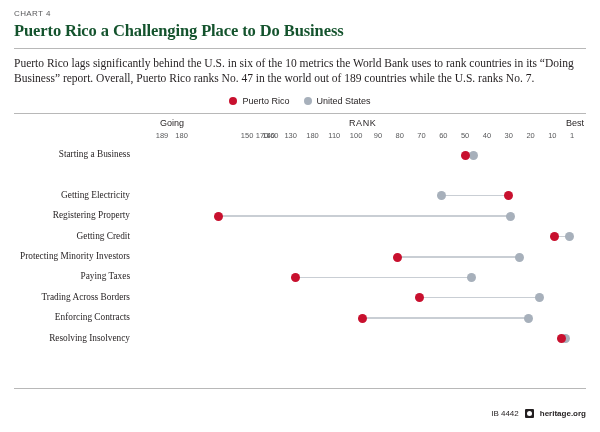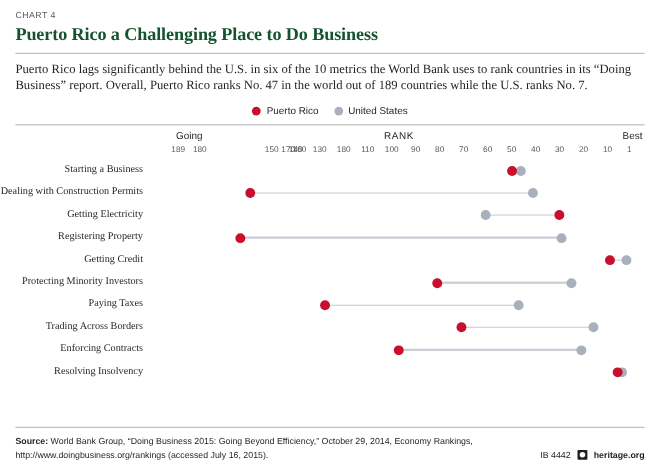--- a/index.html
+++ b/index.html
@@ -243,26 +243,20 @@
         <span class="tick" style="left: 538.372px;">10</span>
         <span class="tick" style="left: 558px;">1</span>
       </div>
     <div class="rows">
         <div class="row" style="top: 0px;">
           <div class="row-label">Starting a Business</div>
           <div class="connector" style="left: 451.138px; width: 8.7234px;"></div>
           <div class="pt pt-us" title="United States: 46" style="left: 459.862px; background: rgb(167, 176, 187);"></div>
           <div class="pt pt-pr" title="Puerto Rico: 50" style="left: 451.138px; background: rgb(200, 16, 46);"></div>
         </div>
-        <div class="row" style="top: 20.4px;">
-          <div class="row-label">Dealing with Construction Permits</div>
-          <div class="connector" style="left: 213.426px; width: 257.34px;"></div>
-          <div class="pt pt-us" title="United States: 41" style="left: 470.766px; background: rgb(167, 176, 187);"></div>
-          <div class="pt pt-pr" title="Puerto Rico: 159" style="left: 213.426px; background: rgb(200, 16, 46);"></div>
-        </div>
         <div class="row" style="top: 40.8px;">
           <div class="row-label">Getting Electricity</div>
           <div class="connector" style="left: 427.149px; width: 67.6064px;"></div>
           <div class="pt pt-us" title="United States: 61" style="left: 427.149px; background: rgb(167, 176, 187);"></div>
           <div class="pt pt-pr" title="Puerto Rico: 30" style="left: 494.755px; background: rgb(200, 16, 46);"></div>
         </div>
         <div class="row" style="top: 61.2px;">
           <div class="row-label">Registering Property</div>
           <div class="connector" style="left: 204.702px; width: 292.234px;"></div>
           <div class="pt pt-us" title="United States: 29" style="left: 496.936px; background: rgb(167, 176, 187);"></div>
@@ -302,22 +296,19 @@
           <div class="row-label">Resolving Insolvency</div>
           <div class="connector" style="left: 547.096px; width: 4.3617px;"></div>
           <div class="pt pt-us" title="United States: 4" style="left: 551.457px; background: rgb(167, 176, 187);"></div>
           <div class="pt pt-pr" title="Puerto Rico: 6" style="left: 547.096px; background: rgb(200, 16, 46);"></div>
         </div>
       </div>
   </div>
 
   <div class="rule-bot"></div>
 
-  <div class="source">
-    <b>Source:</b><span> World Bank Group, “Doing Business 2015: Going Beyond Efficiency,” October 29, 2014, Economy Rankings, http://www.doingbusiness.org/rankings (accessed July 16, 2015).</span>
-  </div>
 
   <div class="footer-right">
     <span>IB 4442</span>
     <span class="heritage-mark"></span>
     <span class="heritage-name">heritage.org</span>
   </div>
 </div>
 
 </body></html>

